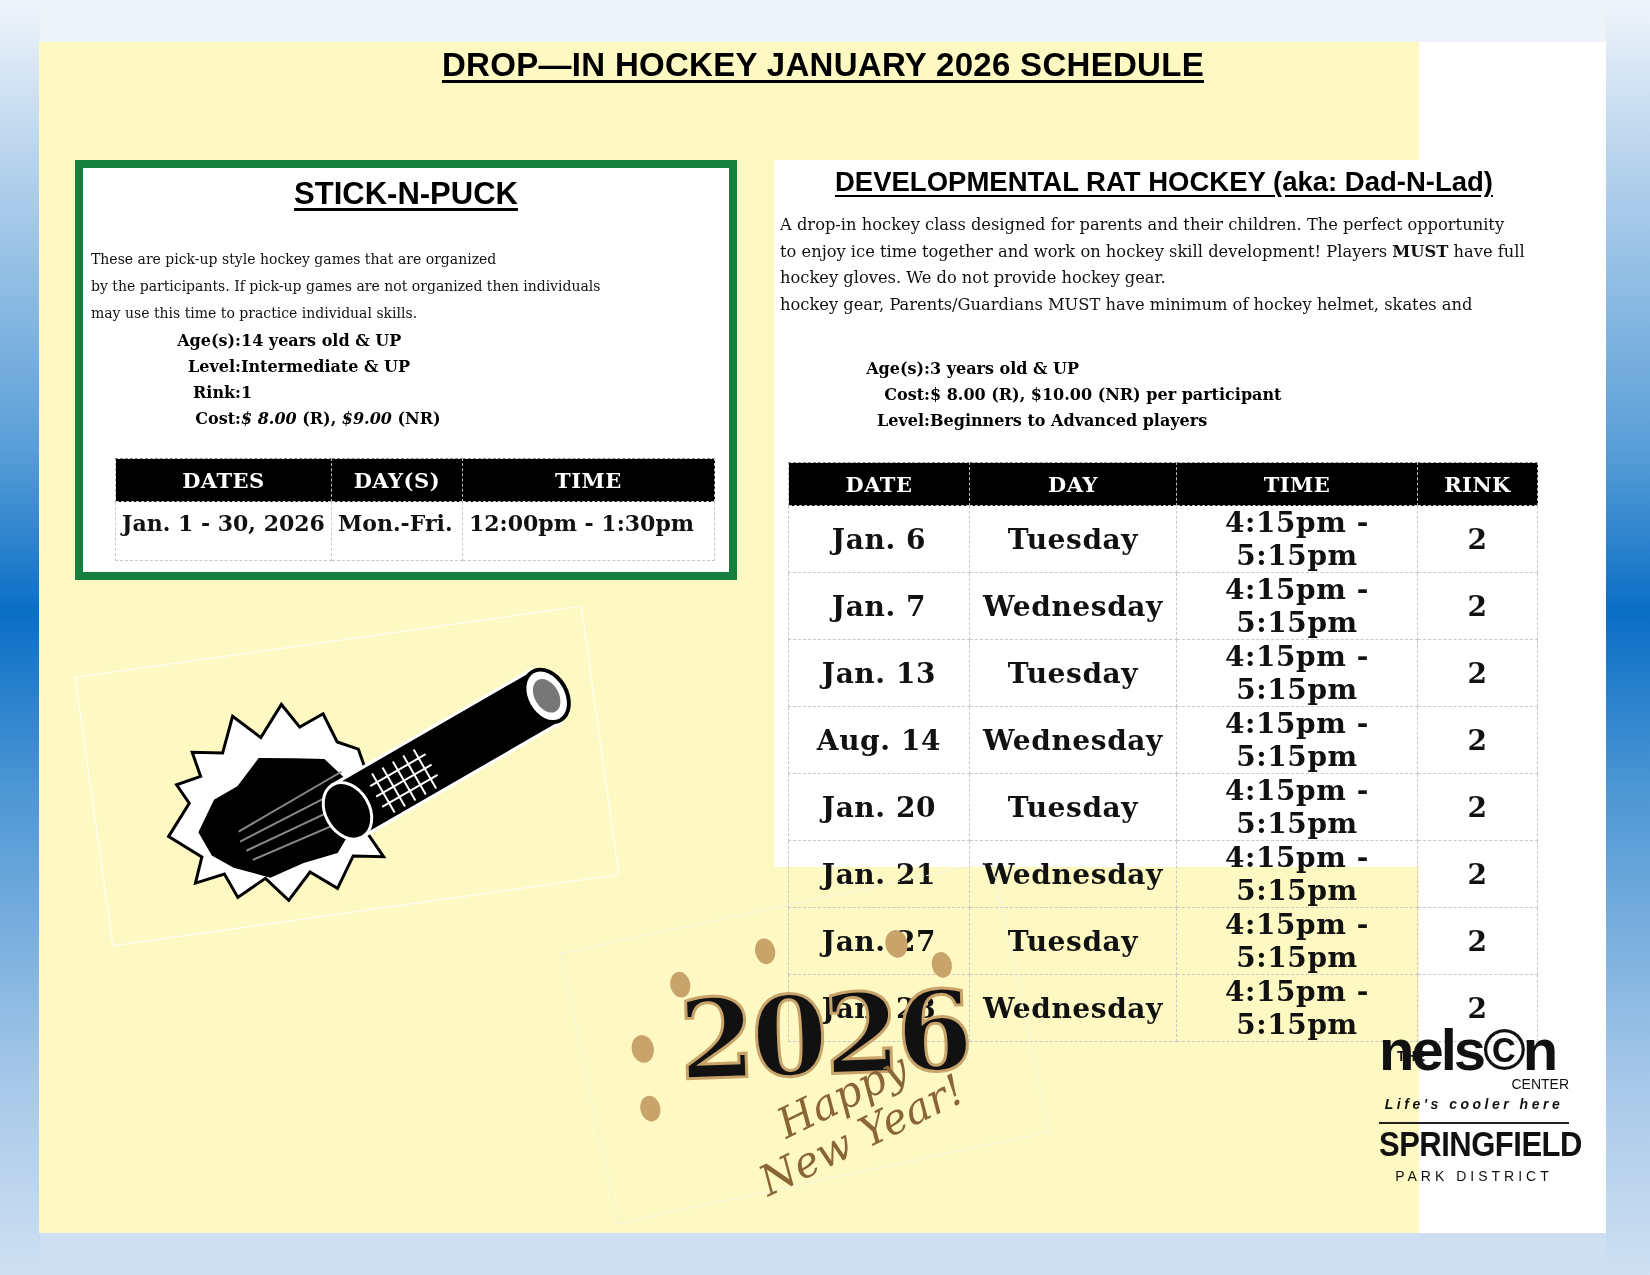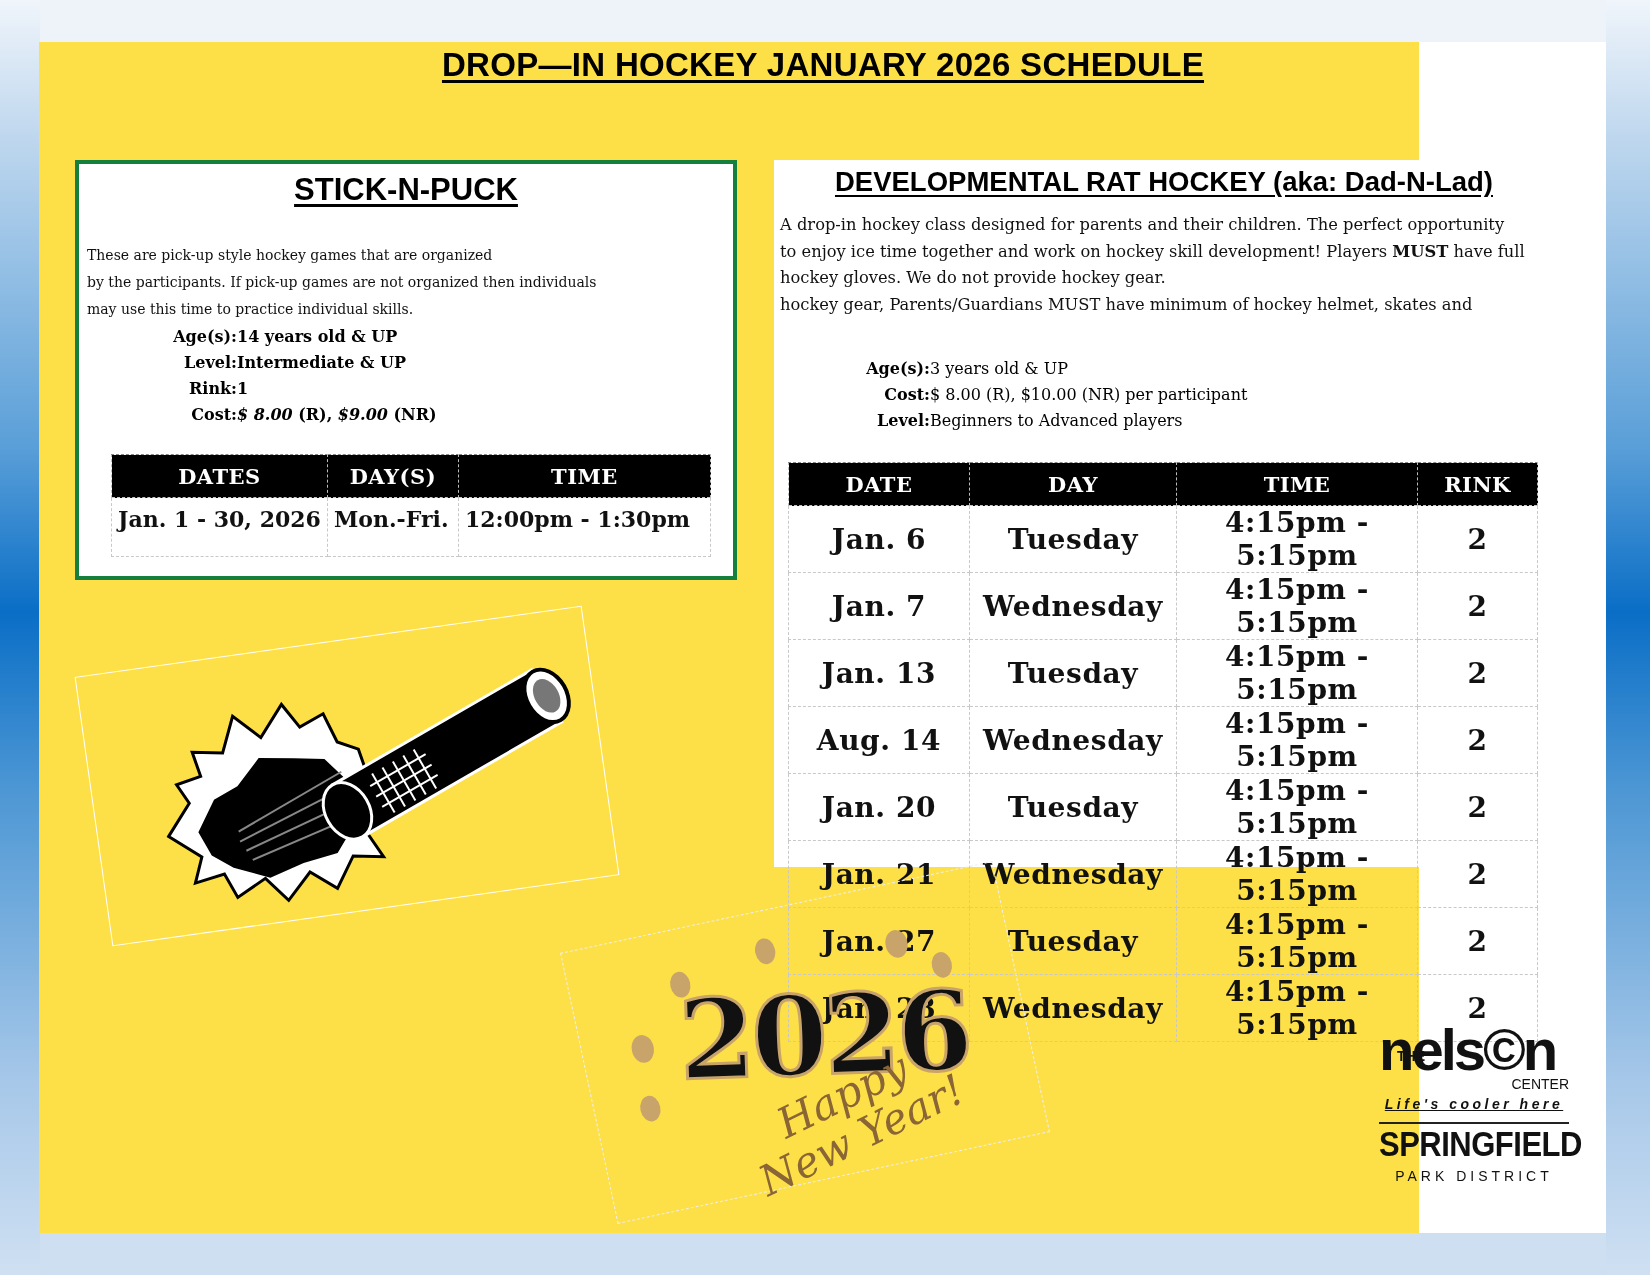--- a/index.html
+++ b/index.html
@@ -13,32 +13,32 @@
     position:absolute; top:0; width:40px; height:1275px;
     background: linear-gradient(to bottom, #f0f5fb 0%, #c2d9ef 10%, #5a9fd8 35%, #0a6ec6 48%, #4d97d4 62%, #a7c8e9 85%, #cfe0f2 100%);
   }
   .side-left { left:0; }
   .side-right { right:0; width:44px; }
   .top-band { position:absolute; left:0; top:0; width:1650px; height:42px; background:#eef3fa; }
   .bottom-band { position:absolute; left:0; bottom:0; width:1650px; height:42px; background:#cddff1; }
 
   .page {
     position:absolute; left:39px; top:42px; width:1380px; height:1191px;
-    background:#fde047;
+    background:#fef9c3;
   }
   .main-title {
     position:absolute; left:0; top:4px; width:1568px; text-align:center;
     font-family:"Liberation Sans", sans-serif; font-weight:bold; font-size:33px;
     text-decoration:underline; text-underline-offset:4px; letter-spacing:0.3px; color:#000;
   }
 
   
   .snp {
     position:absolute; left:36px; top:118px; width:662px; height:420px;
-    background:#fff; border:4px solid #15803d; box-sizing:border-box;
+    background:#fff; border:8px solid #15803d; box-sizing:border-box;
   }
   .snp-title {
     position:absolute; left:0; top:8px; width:100%; text-align:center;
     font-family:"Liberation Sans", sans-serif; font-weight:bold; font-size:31px;
     text-decoration:underline; text-underline-offset:4px;
   }
   .snp-desc {
     position:absolute; left:8px; top:78px; width:640px;
     font-size:14px; line-height:27px; color:#111;
   }
@@ -69,21 +69,21 @@
     position:absolute; left:0; top:6px; width:100%; text-align:center;
     font-family:"Liberation Sans", sans-serif; font-weight:bold; font-size:27.5px;
     text-decoration:underline; text-underline-offset:4px; white-space:nowrap;
   }
   .dev-desc {
     position:absolute; left:6px; top:52px; width:770px;
     font-size:16.3px; line-height:26.5px; color:#111;
   }
   .dev-kv { font-weight:normal; }
   .dev-kv .k { font-weight:bold; }
-  .dev-kv .v { font-weight:normal; }
+  .dev-kv .v { font-weight:bold; }
   .dev-table { left:14px; top:302px; width:750px; }
   .dev-table td {
     height:41px; font-size:28px; text-align:center; padding:0; font-family:"DejaVu Serif", serif;
     font-weight:900; letter-spacing:0.6px;
   }
 
   
   .puck-card {
     position:absolute; left:52px; top:598px; width:510px; height:270px;
     border:1px solid #fff; transform:rotate(-8deg); transform-origin:center;
@@ -100,21 +100,21 @@
   .ny-text {
     position:absolute; left:140px; top:175px; font-family:"DejaVu Serif", serif; font-style:italic;
     font-size:42px; color:#8a6536; transform:rotate(-14deg); line-height:44px; text-align:center;
   }
 
   
   .logo { position:absolute; left:1340px; top:970px; width:200px; height:180px; text-align:center; color:#111; }
   .logo .the { position:absolute; left:18px; top:8px; font-family:"Liberation Sans", sans-serif; font-size:14px; font-weight:bold;margin-top:28px; }
   .logo .nelson { position:absolute; left:0; top:8px; font-family:"Liberation Sans", sans-serif; font-weight:bold; font-size:58px; letter-spacing:-3px; line-height:60px; }
   .logo .center { position:absolute; right:10px; top:64px; font-family:"Liberation Sans", sans-serif; font-size:14px; }
-  .logo .tag { position:absolute; left:0; top:84px; width:190px; font-family:"Liberation Sans", sans-serif; font-style:italic; font-weight:bold; font-size:14px; letter-spacing:3.5px;text-decoration:underline; }
+  .logo .tag { position:absolute; left:0; top:84px; width:190px; font-family:"Liberation Sans", sans-serif; font-style:italic; font-weight:bold; font-size:14px; letter-spacing:3.5px; }
   .logo .rule { position:absolute; left:0; top:110px; width:190px; height:2px; background:#222; }
   .logo .spring { position:absolute; left:0; top:114px; width:190px; font-family:"Liberation Sans", sans-serif; font-weight:bold; font-size:31px; letter-spacing:-0.5px; transform:scaleY(1.15); }
   .logo .park { position:absolute; left:0; top:156px; width:190px; font-family:"Liberation Sans", sans-serif; font-size:14px; letter-spacing:4px; }
 </style>
 </head>
 <body>
 
 <div class="top-band"></div>
 <div class="bottom-band"></div>
 <div class="side-left"></div>

